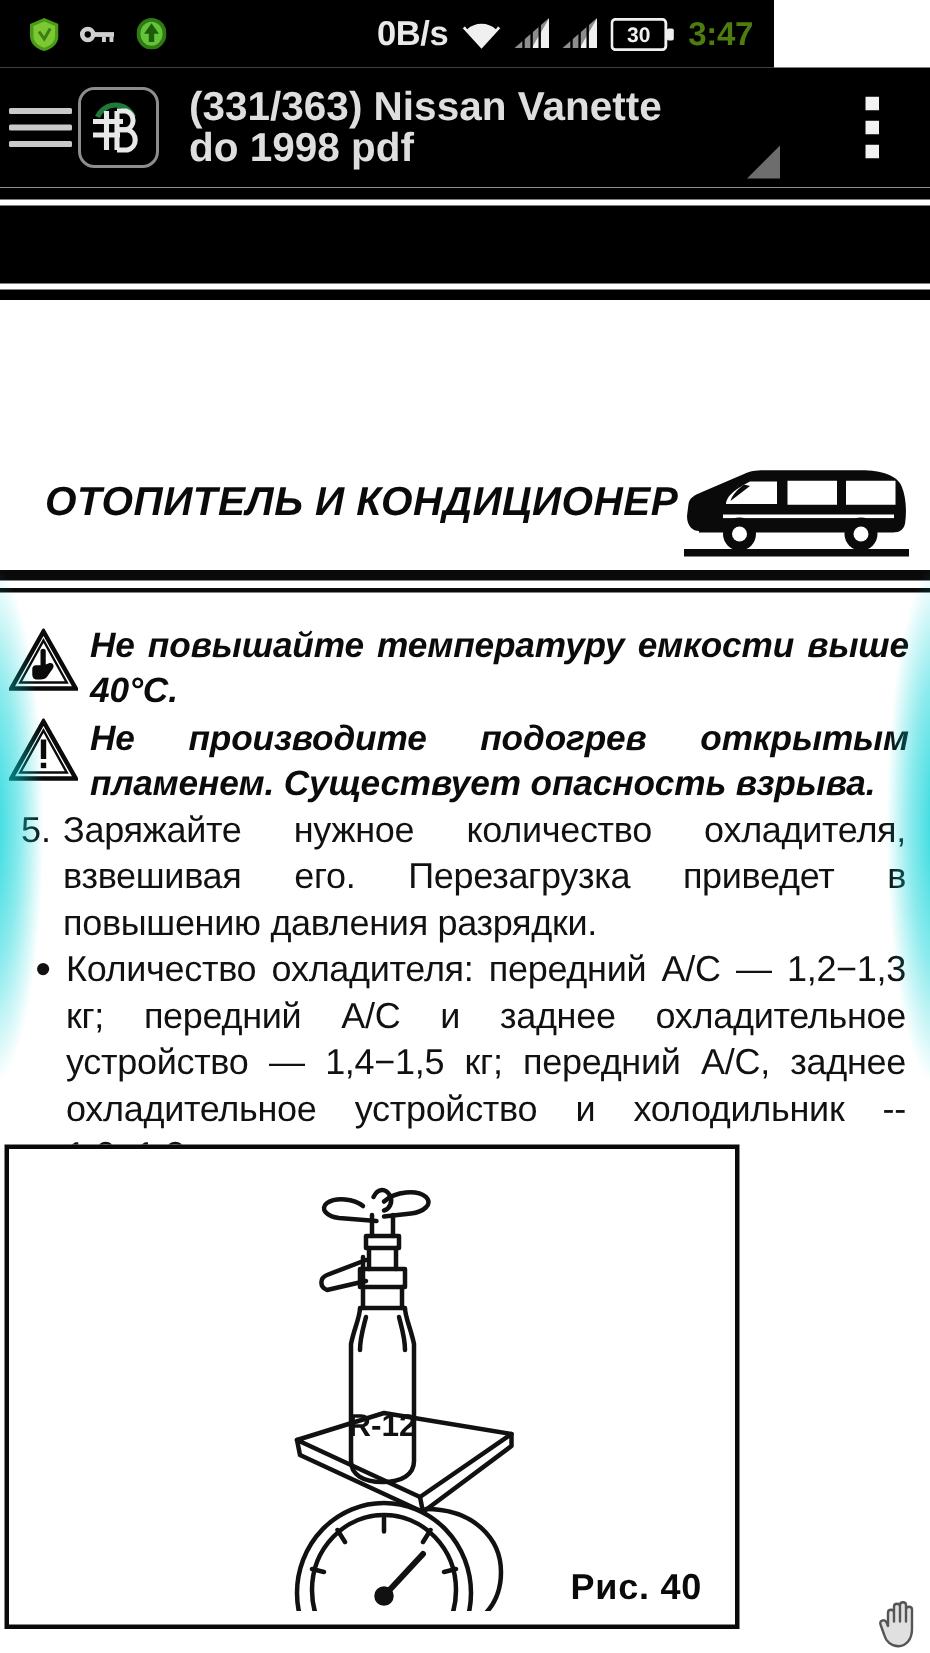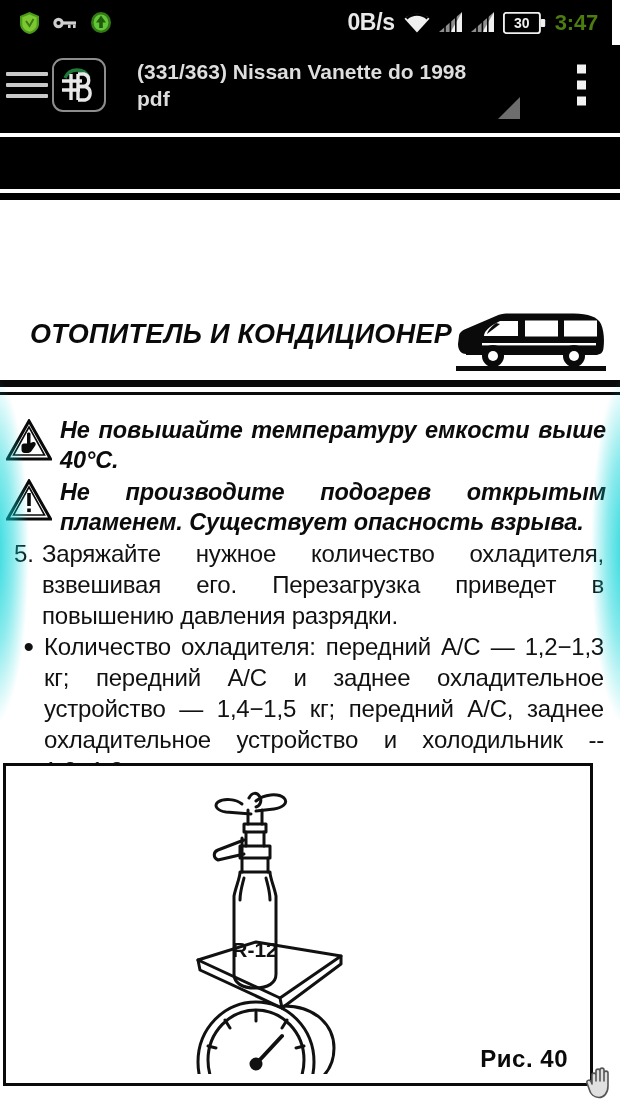--- a/index.html
+++ b/index.html
@@ -5,21 +5,21 @@
   html,body{margin:0;padding:0;}
   body{
     width:620px;height:1102px;
     background:#ffffff;
     font-family:"Liberation Sans","DejaVu Sans",sans-serif;
     overflow:hidden;
     position:relative;
   }
   
   #status-bar{
-    position:absolute;left:0;top:0;width:612px;height:45px;
+    position:absolute;left:0;top:0;width:516px;height:45px;
     background:#000000;
     display:flex;align-items:center;
   }
   #status-left{display:flex;align-items:center;gap:14px;padding-left:20px;flex:0 0 auto;}
   #status-spacer{flex:1 1 auto;}
   #status-right{display:flex;align-items:center;gap:9px;padding-right:14px;flex:0 0 auto;}
   .sb-text{color:#e9e9e9;font-size:23px;font-weight:bold;letter-spacing:-.3px;line-height:1;}
   .sb-clock{color:#4d7c0f;font-size:22px;font-weight:bold;line-height:1;letter-spacing:-.2px;}
   .shield-ico{width:19px;height:22px;display:block;}
   .key-ico{width:24px;height:14px;display:block;}
@@ -36,22 +36,22 @@
   }
   #drawer-lines{width:42px;margin-left:6px;display:flex;flex-direction:column;gap:7px;flex:0 0 auto;}
   #drawer-lines i{display:block;height:4px;background:#c9c9c9;border-radius:1px;}
   #app-icon{
     width:50px;height:50px;margin-left:4px;flex:0 0 auto;position:relative;
     border:2px solid #8d8d8d;border-radius:11px;background:#000;
     overflow:hidden;
   }
   #app-icon svg{display:block;}
   #app-title{
-    flex:1 1 auto;margin-left:31px;color:#dedede;
-    font-size:21px;font-weight:bold;line-height:27px;
+    flex:1 1 auto;margin-left:20px;color:#dedede;
+    font-size:27px;font-weight:bold;line-height:27px;
     max-width:350px;
   }
   #resize-handle{
     position:absolute;right:100px;bottom:6px;width:0;height:0;
     border-left:22px solid transparent;border-bottom:22px solid #6d6d6d;
   }
   #overflow-menu{
     position:absolute;right:34px;top:50%;transform:translateY(-50%);
     display:flex;flex-direction:column;gap:7px;
   }
@@ -101,21 +101,21 @@
   }
   .body-mark.bullet{font-size:30px;line-height:31px;padding-right:10px;}
   .body-txt{
     flex:1 1 auto;padding-right:16px;
     font-size:24px;line-height:31px;color:#111;text-align:justify;
     letter-spacing:-.2px;
   }
 
   
   #figure-box{
-    position:absolute;left:3px;top:638px;width:590px;height:323px;
+    position:absolute;left:3px;top:638px;width:490px;height:323px;
     border:3px solid #0a0a0a;background:#fff;box-sizing:border-box;
   }
   #fig-caption{
     position:absolute;right:22px;bottom:10px;
     font-size:24px;font-weight:bold;color:#0a0a0a;letter-spacing:.5px;margin-top:12px;
   }
   #fig-art{position:absolute;left:150px;top:8px;}
 
   
   .edge-glow{position:absolute;top:190px;width:52px;height:470px;pointer-events:none;}

